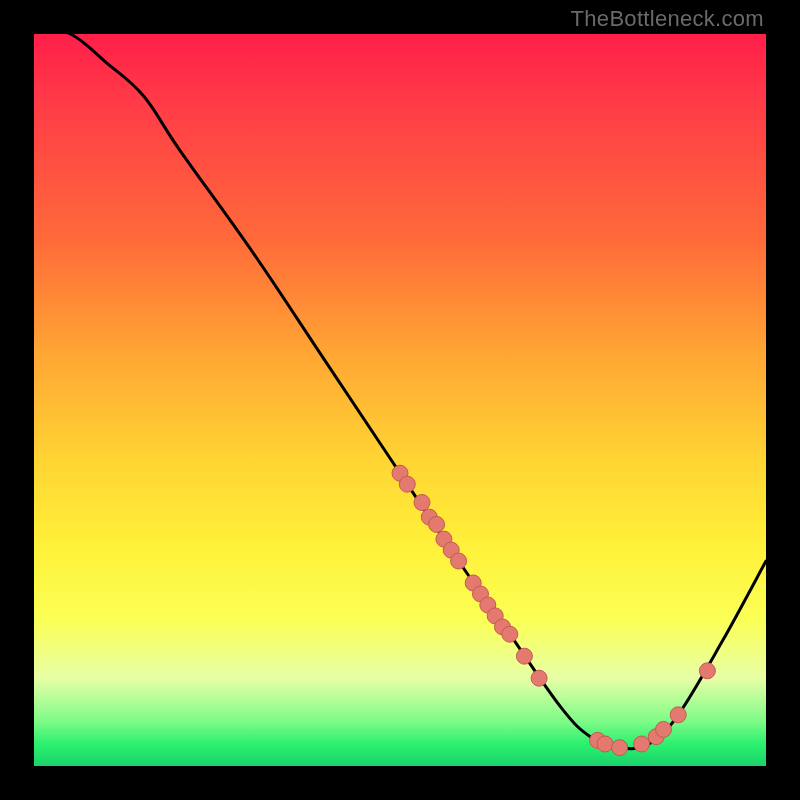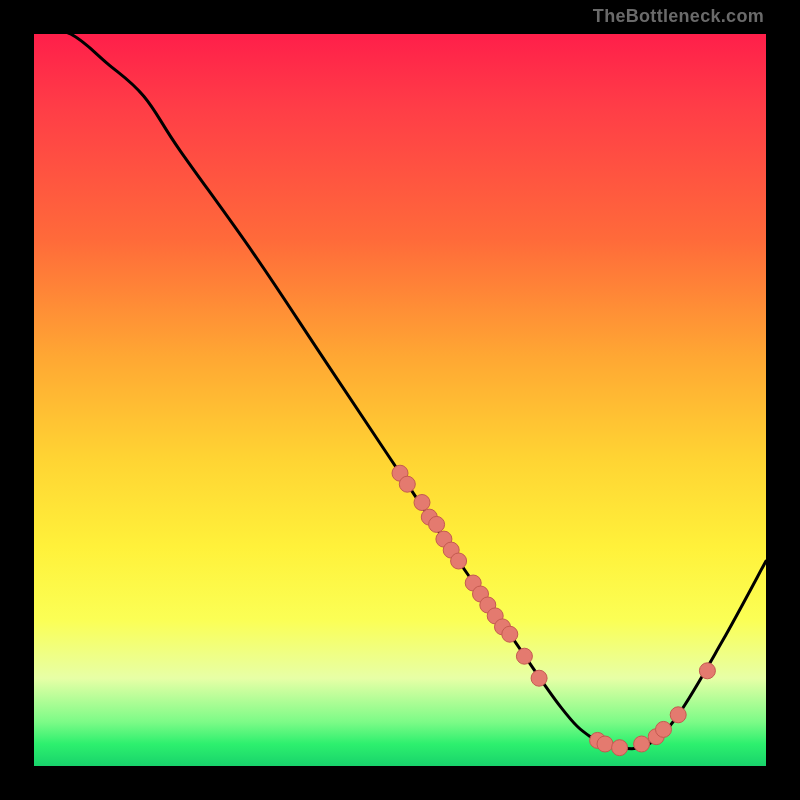--- a/index.html
+++ b/index.html
@@ -37,22 +37,22 @@
       #7cfb87 94%,
       #2df06e 97%,
       #18d36b 100%
     );
   }
   .watermark {
     position: absolute;
     top: 6px;
     right: 36px;
     color: #6a6a6a;
-    font-size: 18px;
-    font-weight: 700;
+    font-size: 22px;
+    font-weight: 400;
     letter-spacing: 0.3px;
     user-select: none;
   }
   svg.overlay {
     position: absolute;
     left: 0;
     top: 0;
     width: 732px;
     height: 732px;
   }

